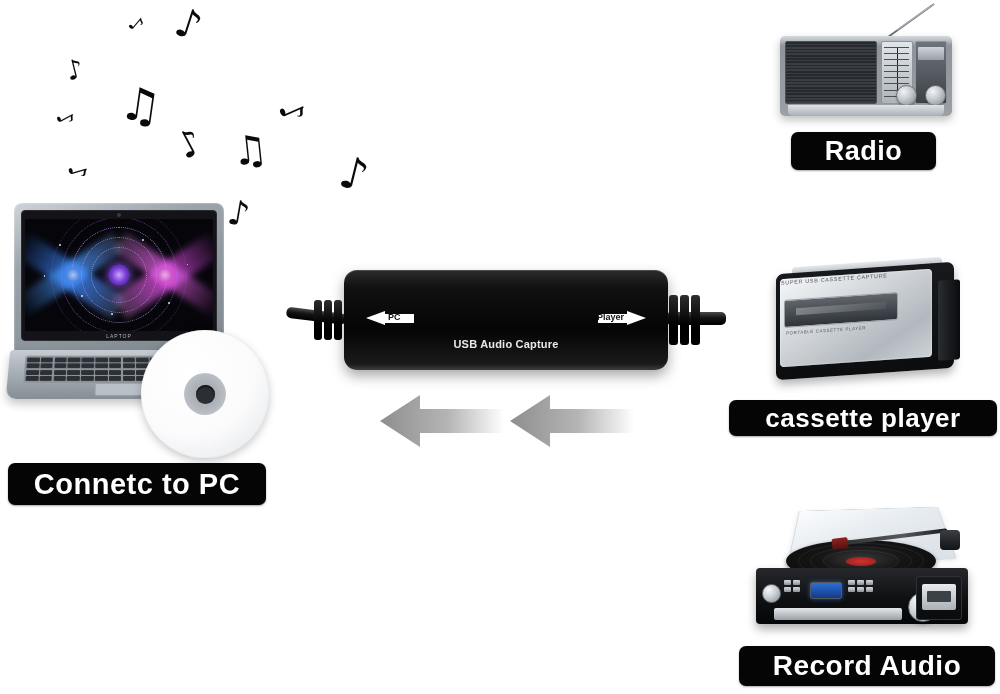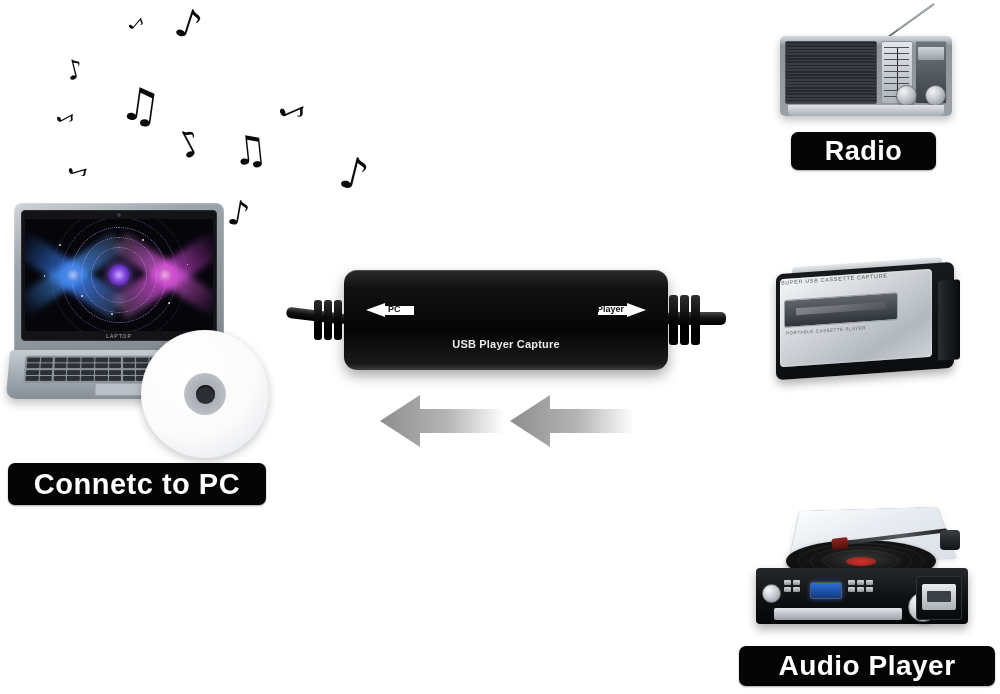--- a/index.html
+++ b/index.html
@@ -95,21 +95,21 @@
     border-radius:5px;}
   .bootL{position:absolute;left:28px;top:38px;width:38px;height:40px;display:flex;gap:2.5px;align-items:center;}
   .bootR{position:absolute;right:26px;top:33px;width:42px;height:50px;display:flex;gap:2.5px;align-items:center;}
   .rib{flex:1;height:100%;background:linear-gradient(180deg,#2e2e2e,#000 60%);border-radius:3px;}
   .body{
     position:absolute;left:58px;top:8px;width:324px;height:100px;
     background:linear-gradient(180deg,#2b2b2b 0%,#111 18%,#050505 60%,#1a1a1a 94%,#3d3d3d 100%);
     border-radius:13px;box-shadow:0 6px 13px rgba(0,0,0,.34), inset 0 1px 0 rgba(255,255,255,.16);
   }
   .labelbar{
-    position:absolute;left:18px;top:26px;right:18px;height:29px;
+    position:absolute;left:18px;top:34px;right:18px;height:29px;
     display:flex;align-items:center;justify-content:flex-start;
   }
   .arrowbar{position:relative;flex:1;height:15px;}
   .arrowbar::before{content:"";position:absolute;left:22px;right:22px;top:3px;height:9px;background:#fff;}
   .arrowhead{position:absolute;top:0;width:0;height:0;border-top:7.5px solid transparent;border-bottom:7.5px solid transparent;}
   .ahL{left:4px;border-right:19px solid #fff;}
   .ahR{right:4px;border-left:19px solid #fff;}
   .sideword{position:absolute;top:1px;font-size:9px;font-weight:bold;color:#111;z-index:2;
     font-family:"Liberation Sans",sans-serif;}
   .wL{left:26px;} .wR{right:26px;}
@@ -362,21 +362,21 @@
         <div class="arrowbar">
           <div class="arrowhead ahL"></div>
           <div class="sideword wL">PC</div>
         </div>
         <div style="width:140px;"></div>
         <div class="arrowbar">
           <div class="arrowhead ahR"></div>
           <div class="sideword wR">Player</div>
         </div>
       </div>
-      <div class="subtitle">USB Player Capture</div>
+      <div class="subtitle">USB Audio Capture</div>
     </div>
   </div>
 
   <svg class="bigarrow" style="left:380px;top:392px;width:124px;" viewBox="0 0 124 58" preserveAspectRatio="none">
     <defs>
       <linearGradient id="garr1" x1="0" y1="0" x2="1" y2="0">
         <stop offset="0%" stop-color="#8e8e8e"></stop>
         <stop offset="55%" stop-color="#b5b5b5"></stop>
         <stop offset="100%" stop-color="#ffffff"></stop>
       </linearGradient>
@@ -487,18 +487,21 @@
   </div>
 
   <div class="caption" style="left:791px;top:132px;width:145px;height:38px;font-size:27px;">
     <span>Radio</span>
   </div>
 
   <div class="caption" style="left:8px;top:463px;width:258px;height:42px;font-size:29px;">
     <span>Connetc to PC</span>
   </div>
 
+  <div class="caption" style="left:729px;top:400px;width:268px;height:36px;font-size:26px;">
+    <span>cassette player</span>
+  </div>
 
   <div class="caption" style="left:739px;top:646px;width:256px;height:40px;font-size:28px;">
-    <span>Audio Player</span>
+    <span>Record Audio</span>
   </div>
 
 </div>
 
 </body></html>

